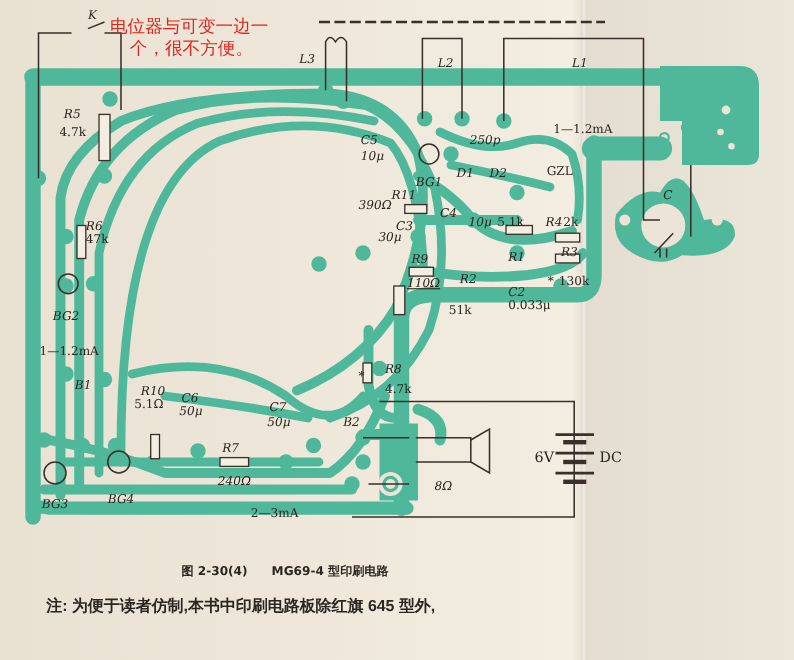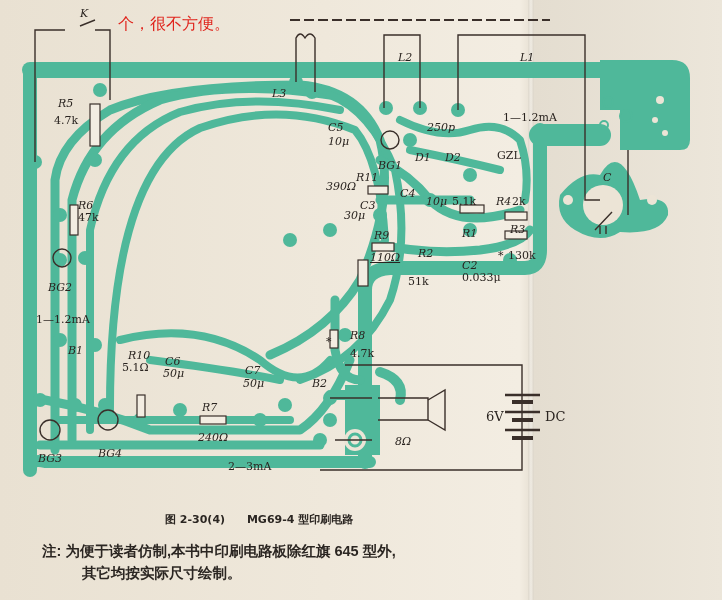--- a/index.html
+++ b/index.html
@@ -147,25 +147,26 @@
       <rect x="460" y="205" width="24" height="8"></rect>
       <rect x="505" y="212" width="22" height="8"></rect>
       <rect x="505" y="231" width="22" height="8"></rect>
       <rect x="137" y="395" width="8" height="22"></rect>
       <rect x="200" y="416" width="26" height="8"></rect>
       <rect x="330" y="330" width="8" height="18"></rect>
     </g>
   </svg>
 
   <div class="note-red" style="left:100px; top:14px; font-size:16px;">
+    <div>电位器与可变一边一</div>
     <div style="padding-left:18px;">个，很不方便。</div>
   </div>
 
   <div class="lbl" style="left:80px;top:8px;">K</div>
-  <div class="lbl" style="left:272px;top:48px;margin-top:40px;">L3</div>
+  <div class="lbl" style="left:272px;top:48px;">L3</div>
   <div class="lbl" style="left:398px;top:52px;">L2</div>
   <div class="lbl" style="left:520px;top:52px;">L1</div>
   <div class="lbl" style="left:58px;top:98px;">R5</div>
   <div class="lbl up" style="left:54px;top:115px;">4.7k</div>
   <div class="lbl" style="left:328px;top:122px;">C5</div>
   <div class="lbl" style="left:328px;top:136px;">10μ</div>
   <div class="lbl" style="left:378px;top:160px;">BG1</div>
   <div class="lbl" style="left:427px;top:122px;">250p</div>
   <div class="lbl" style="left:415px;top:152px;">D1</div>
   <div class="lbl" style="left:445px;top:152px;">D2</div>
@@ -216,15 +217,14 @@
   <div class="lbl up" style="left:545px;top:410px;font-size:13px;">DC</div>
 
   <div class="caption">
     <span>图 2-30(4)</span>
     <span>MG69-4 型印刷电路</span>
   </div>
 
   <div class="footnote">
     <span>注:</span>
     <span>为便于读者仿制,本书中印刷电路板除红旗 645 型外,</span>
-    <span class="l2">其它均按实际尺寸绘制。</span>
   </div>
 </div>
 
 </body></html>

